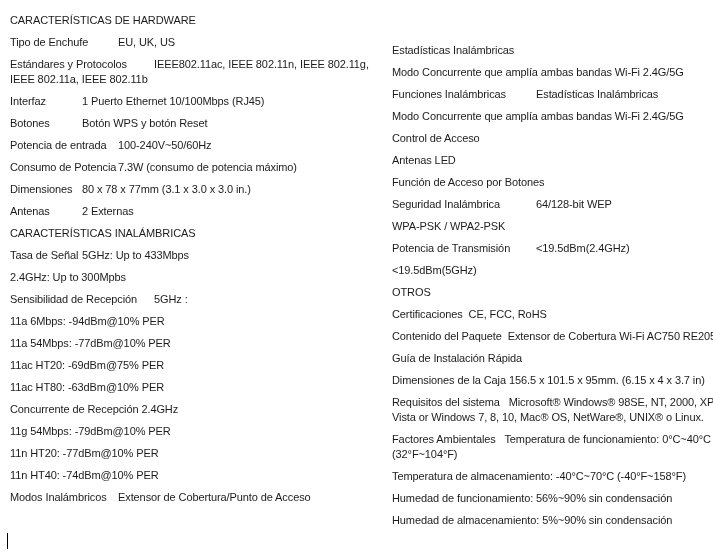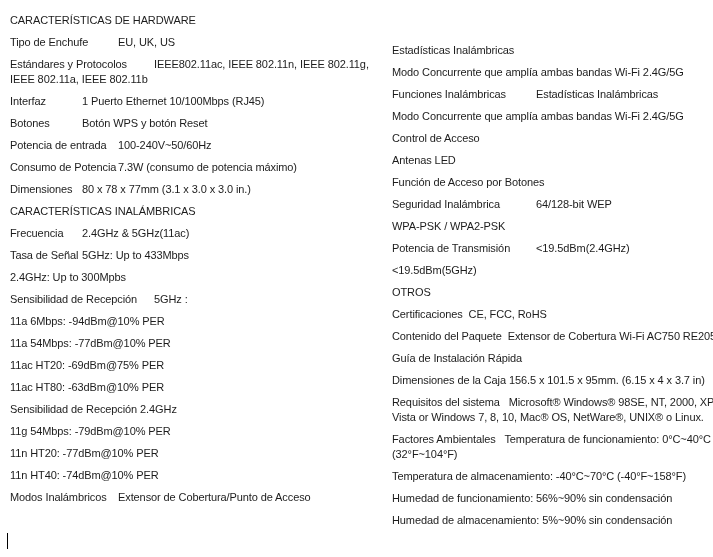--- a/index.html
+++ b/index.html
@@ -54,30 +54,30 @@
 
   <div class="col col-left">
     <p>CARACTERÍSTICAS DE HARDWARE</p>
     <p>Tipo de Enchufe	EU, UK, US</p>
     <p>Estándares y Protocolos	IEEE802.11ac, IEEE 802.11n, IEEE 802.11g, IEEE 802.11a, IEEE 802.11b</p>
     <p>Interfaz	1 Puerto Ethernet 10/100Mbps (RJ45)</p>
     <p>Botones	Botón WPS y botón Reset</p>
     <p>Potencia de entrada	100-240V~50/60Hz</p>
     <p>Consumo de Potencia	7.3W (consumo de potencia máximo)</p>
     <p>Dimensiones	80 x 78 x 77mm (3.1 x 3.0 x 3.0 in.)</p>
+    <p>Antenas	2 Externas</p>
     <p>CARACTERÍSTICAS INALÁMBRICAS</p>
-    <p>Frecuencia	2.4GHz &amp; 5GHz(11ac)</p>
     <p>Tasa de Señal	5GHz: Up to 433Mbps</p>
     <p>2.4GHz: Up to 300Mpbs</p>
     <p>Sensibilidad de Recepción	5GHz :</p>
     <p>11a 6Mbps: -94dBm@10% PER</p>
     <p>11a 54Mbps: -77dBm@10% PER</p>
     <p>11ac HT20: -69dBm@75% PER</p>
     <p>11ac HT80: -63dBm@10% PER</p>
-    <p>Sensibilidad de Recepción 2.4GHz</p>
+    <p>Concurrente de Recepción 2.4GHz</p>
     <p>11g 54Mbps: -79dBm@10% PER</p>
     <p>11n HT20: -77dBm@10% PER</p>
     <p>11n HT40: -74dBm@10% PER</p>
     <p>Modos Inalámbricos	Extensor de Cobertura/Punto de Acceso</p>
   </div>
 
   <div class="caret"></div>
 
   <div class="col col-right">
     <p>Estadísticas Inalámbricas</p>

